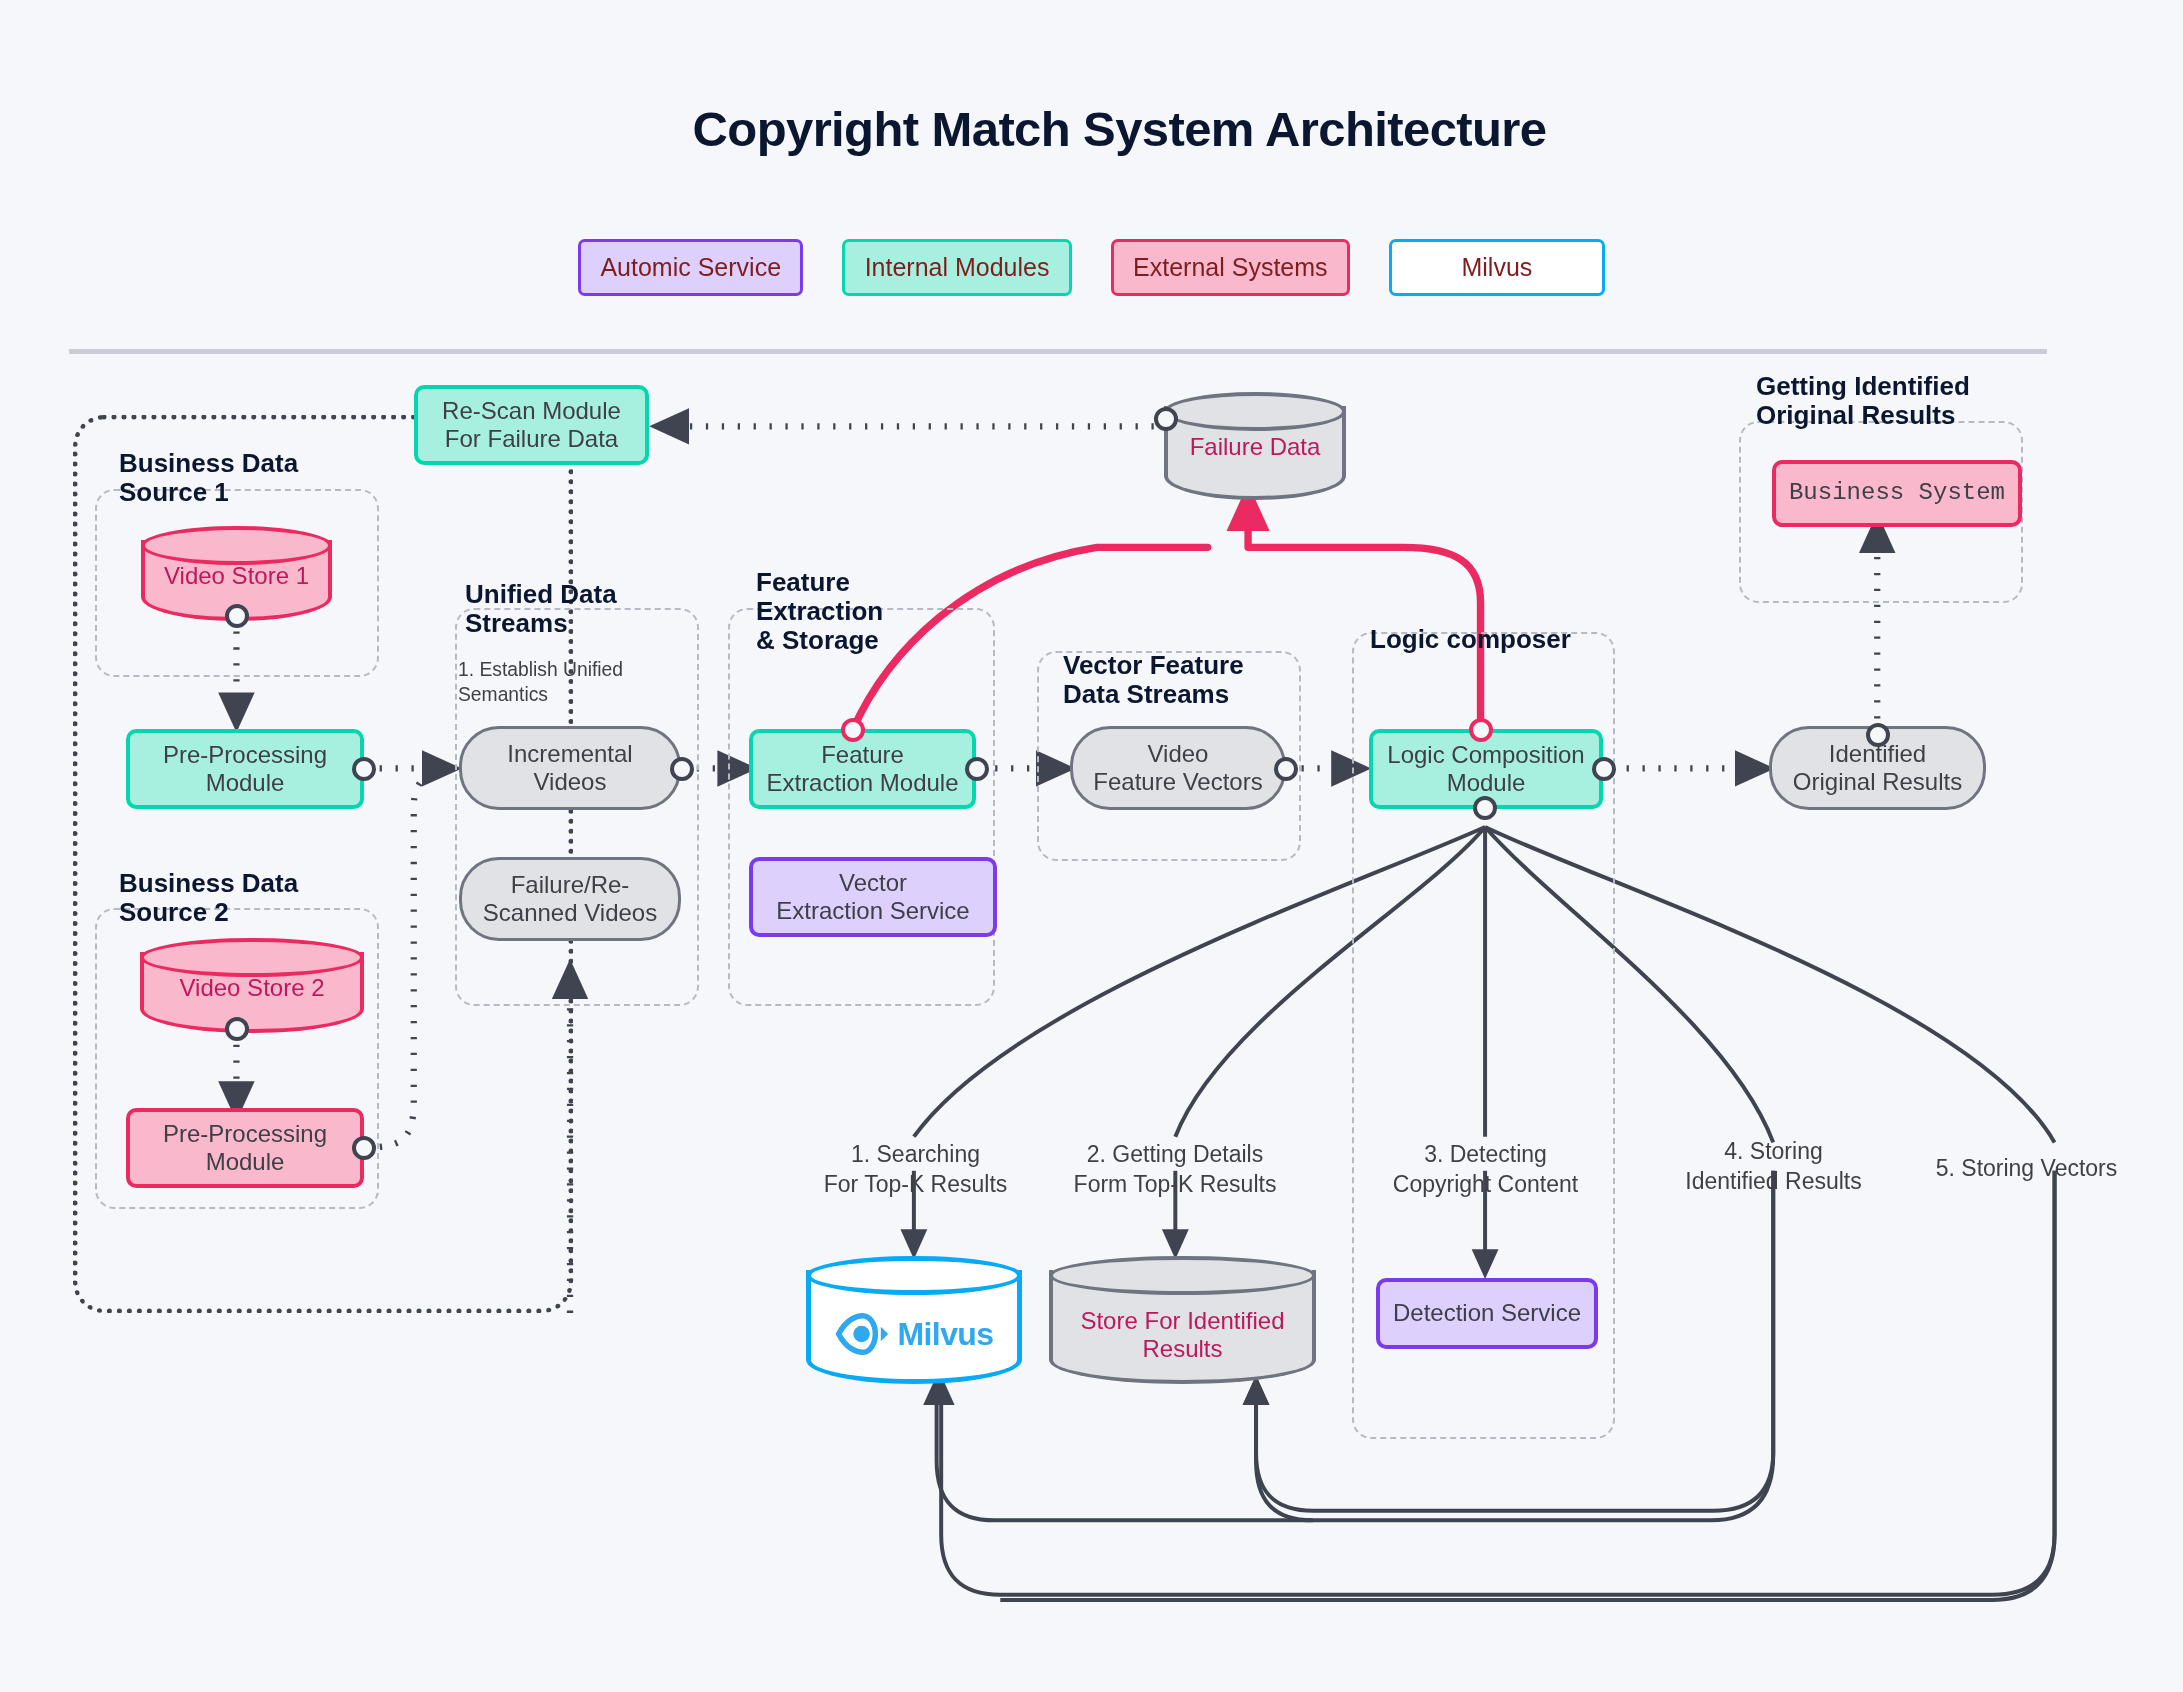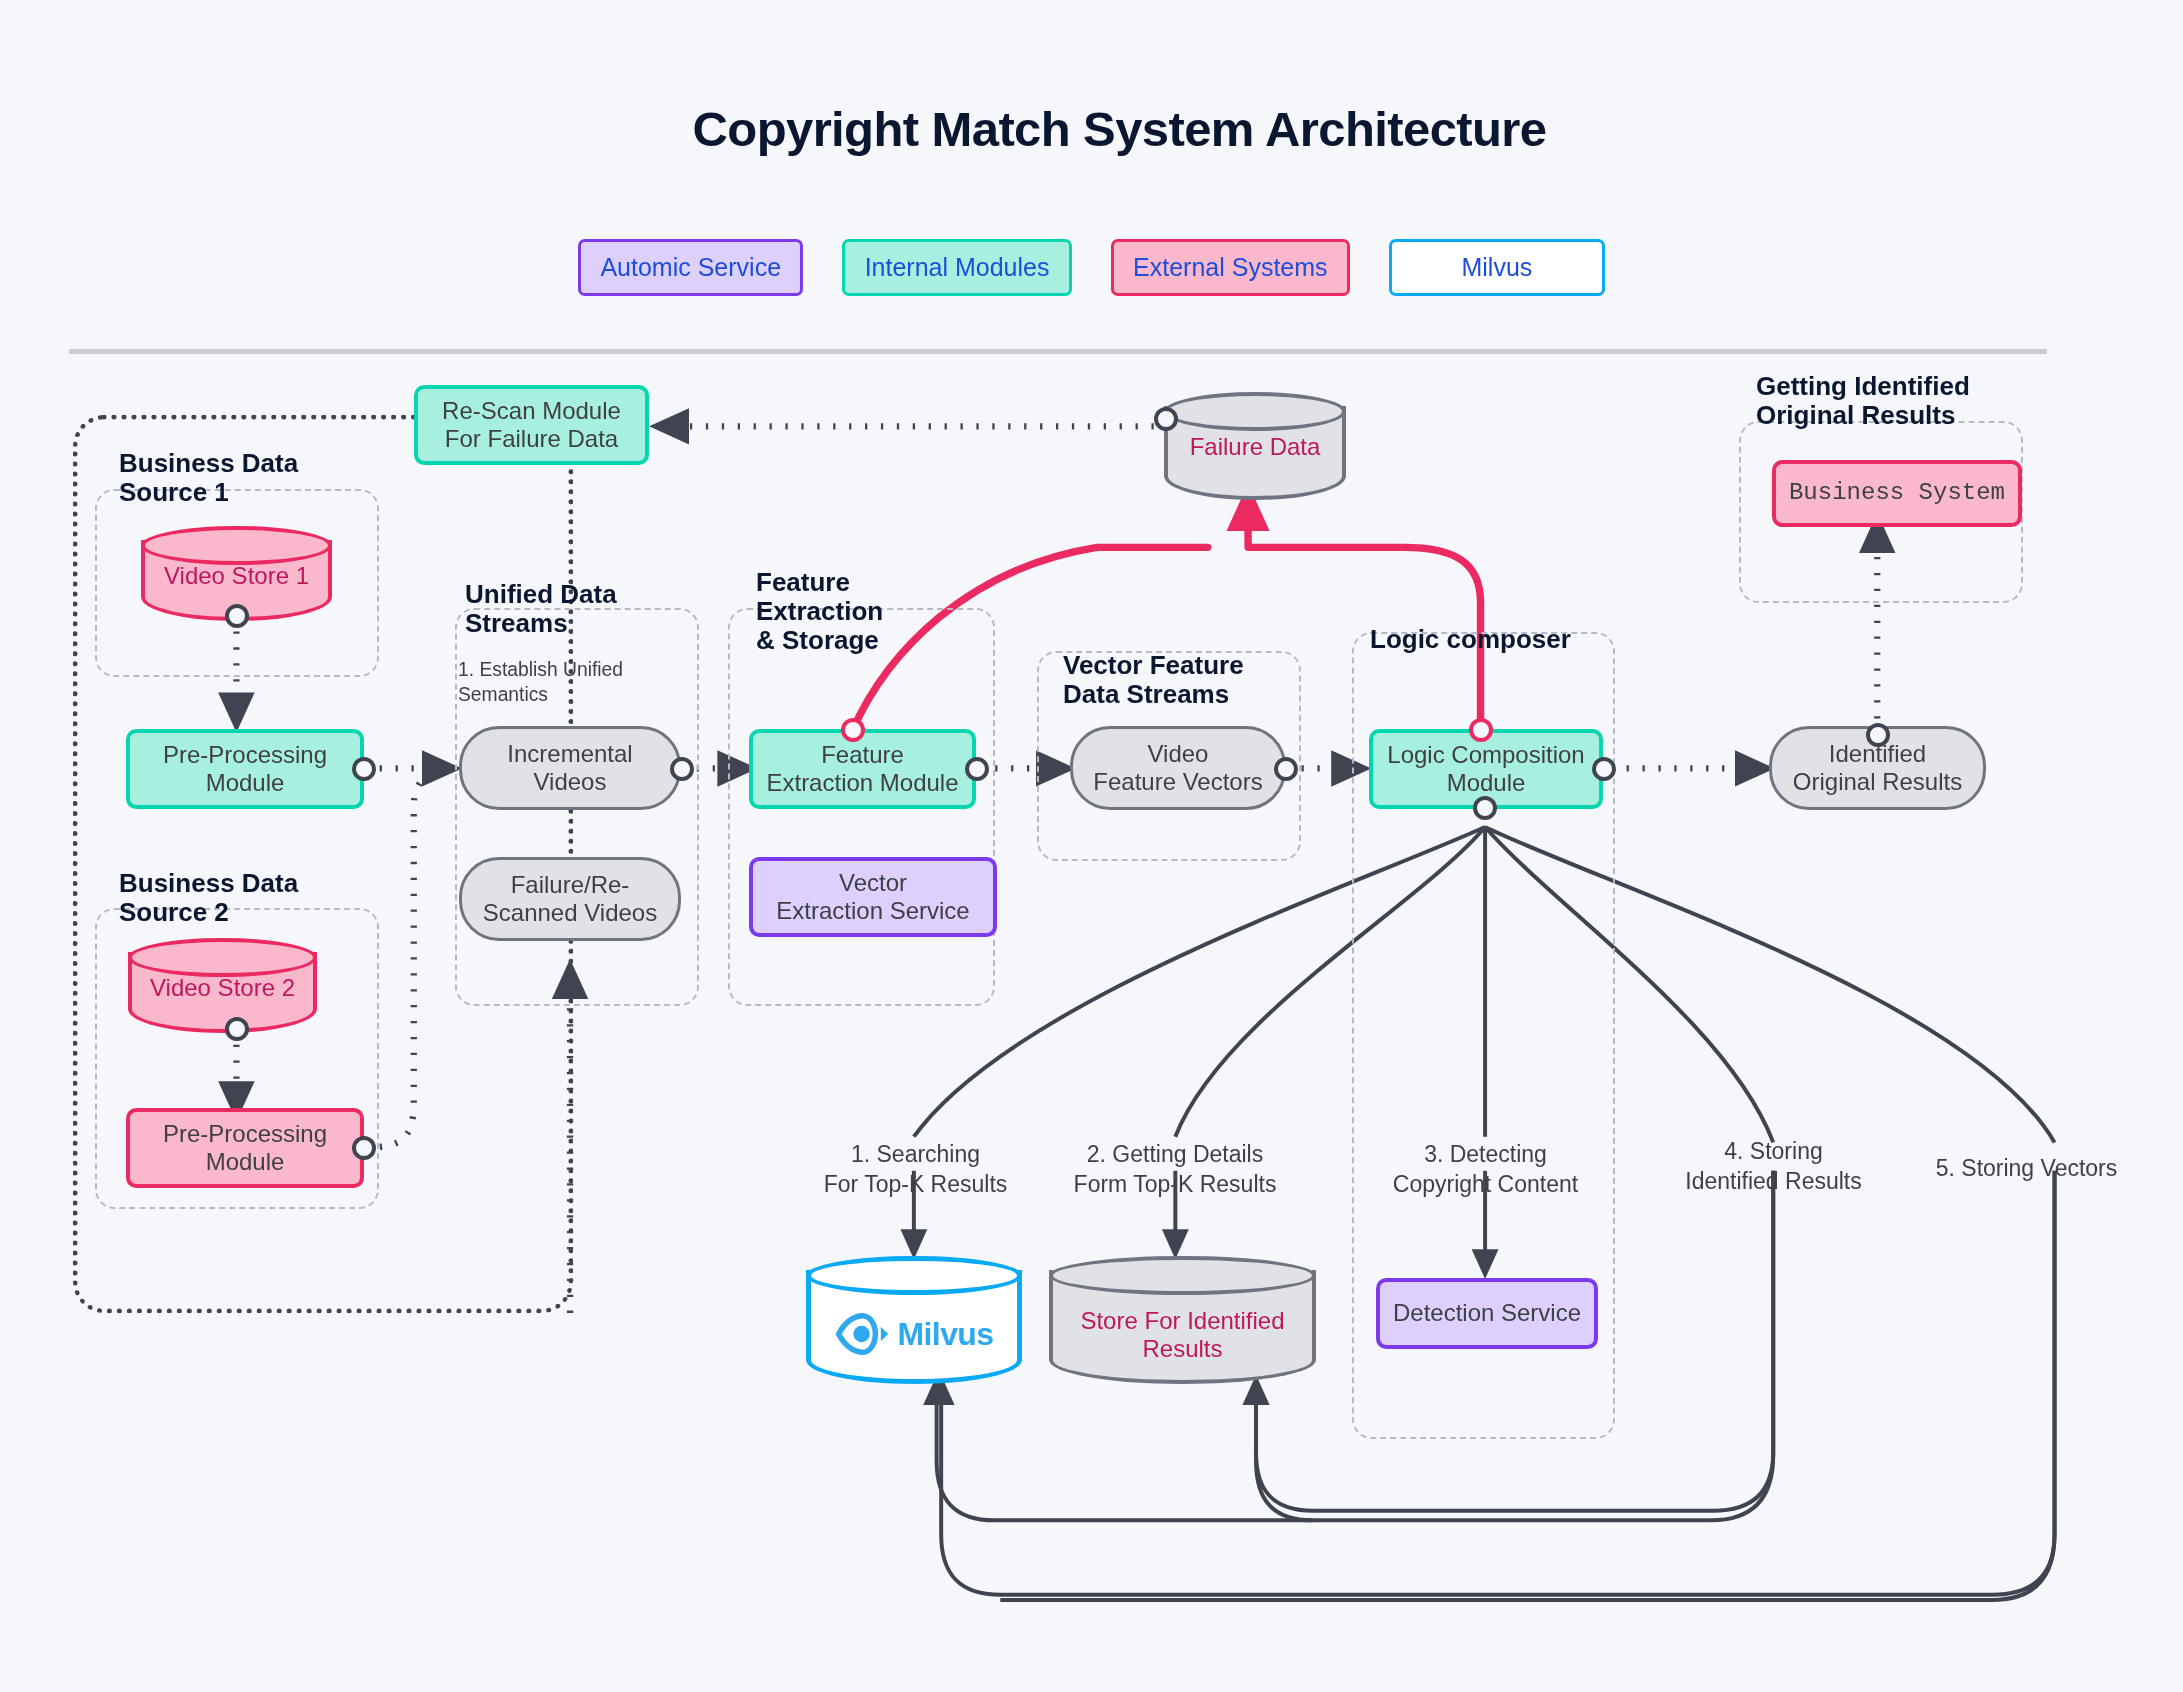--- a/index.html
+++ b/index.html
@@ -24,21 +24,21 @@
   
   #legend {
     position: absolute; left: 0; top: 239px; width: 2183px;
     display: flex; justify-content: center; gap: 39px;
   }
   .legend-chip {
     border-radius: 6.8px;
     border-width: 3.4px; border-style: solid;
     height: 57px; min-width: 216px;
     display: flex; align-items: center; justify-content: center;
-    font-size: 25px; color: #1d4ed8;
+    font-size: 25px; color: #7f1d1d;
     padding: 0 19.3px;
   }
   .legend-chip.lg-auto  { background:#ddd0fd; border-color:#7c3aed; }
   .legend-chip.lg-int   { background:#a7f0e0; border-color:#06d6b0; }
   .legend-chip.lg-ext   { background:#f9b8cc; border-color:#ec2a62; }
   .legend-chip.lg-milv  { background:#ffffff; border-color:#08a9f5; }
 
   #divider {
     position: absolute; left: 69px; top: 349px;
     width: 1978px; height: 4.5px; background: #c9cdd3; border-radius: 1.1px;
@@ -259,21 +259,21 @@
     <div class="body"></div>
     <div class="top"></div>
     <div class="cyl-label">Video Store 1</div>
   </div>
   <div class="endcap dark" style="left:225px; top:604px; width:24px; height:24px;"></div>
 
   <div class="node n-internal" style="left:126px; top:729px; width:238px; height:80px;">Pre-Processing
 Module</div>
   <div class="endcap dark" style="left:352px; top:757px; width:24px; height:24px;"></div>
 
-  <div class="cyl pinkcyl" style="left:128px; top:938px; width:189px; height:95px;">
+  <div class="cyl pinkcyl" style="left:140px; top:938px; width:224px; height:95px;">
     <div class="body"></div>
     <div class="top"></div>
     <div class="cyl-label">Video Store 2</div>
   </div>
   <div class="endcap dark" style="left:225px; top:1017px; width:24px; height:24px;"></div>
 
   <div class="node n-external" style="left:126px; top:1108px; width:238px; height:80px;">Pre-Processing
 Module</div>
   <div class="endcap dark" style="left:352px; top:1136px; width:24px; height:24px;"></div>
 

